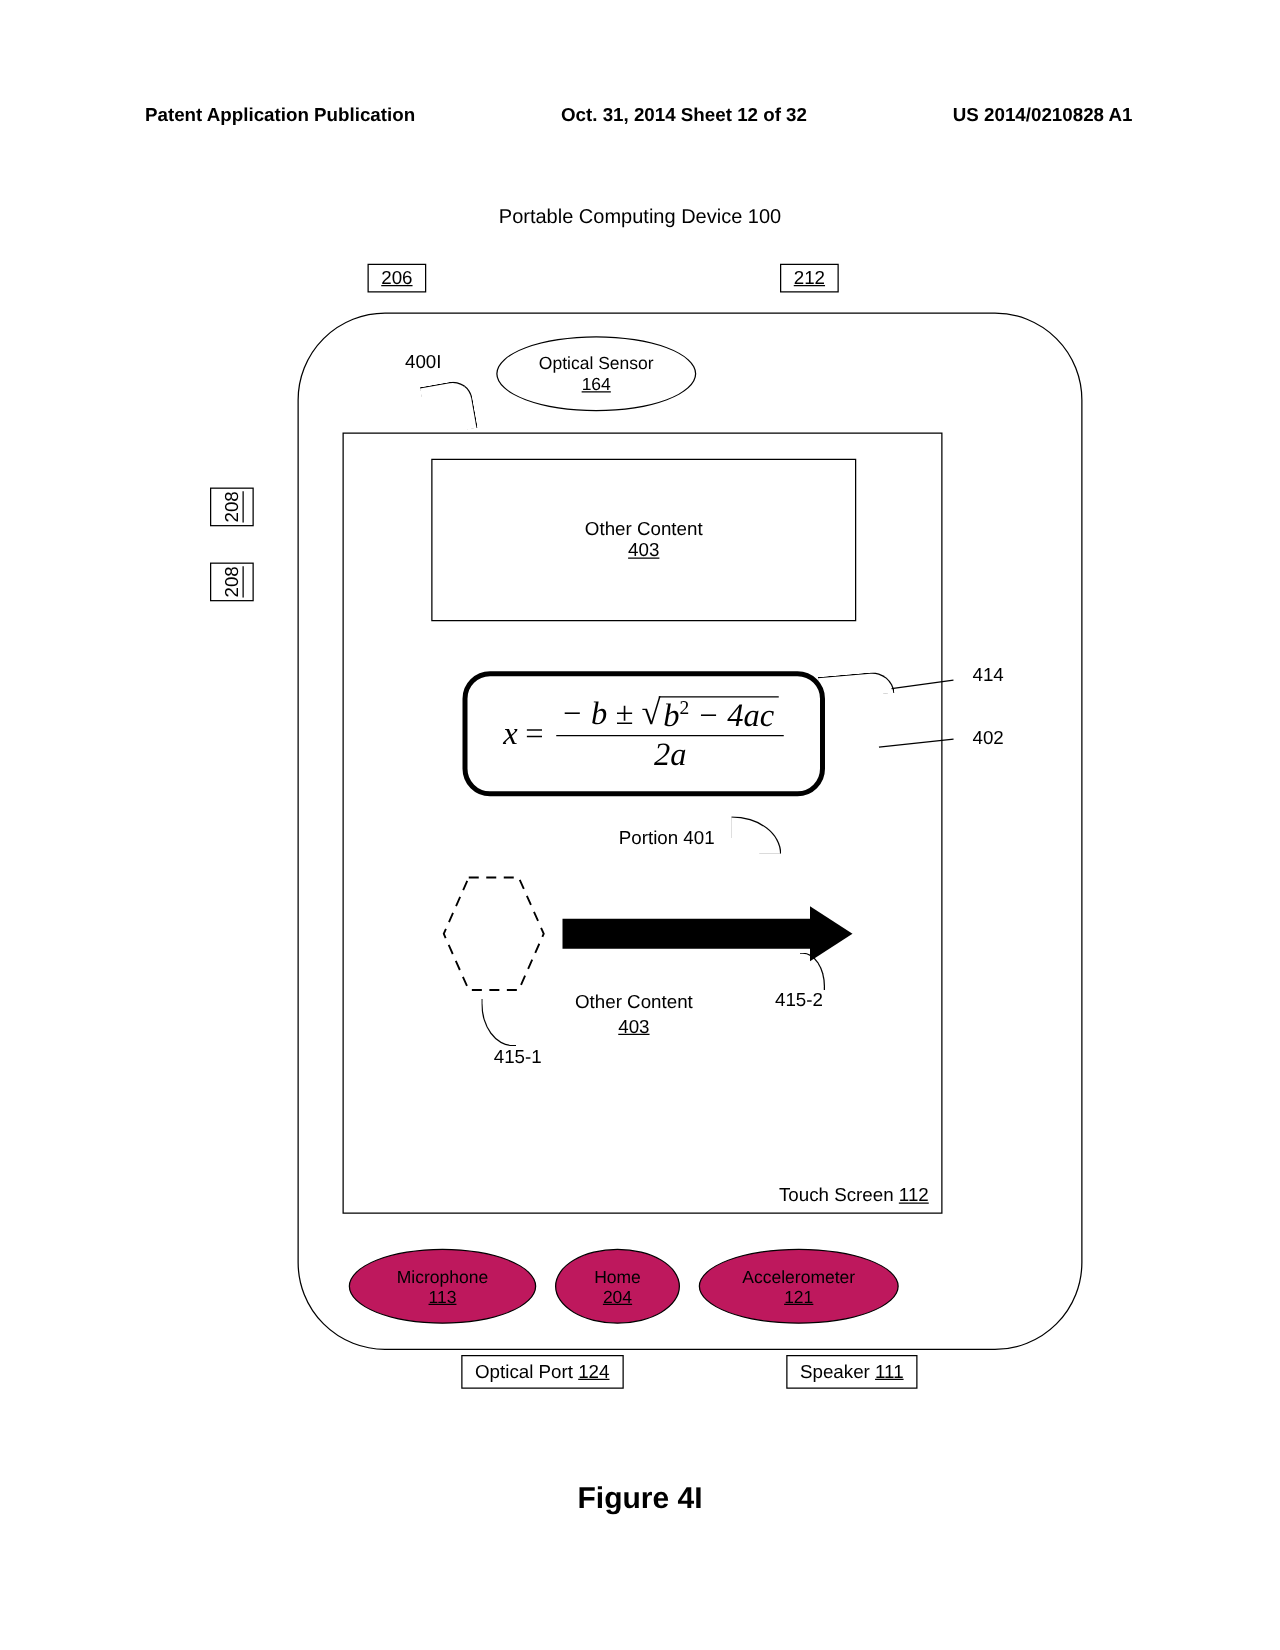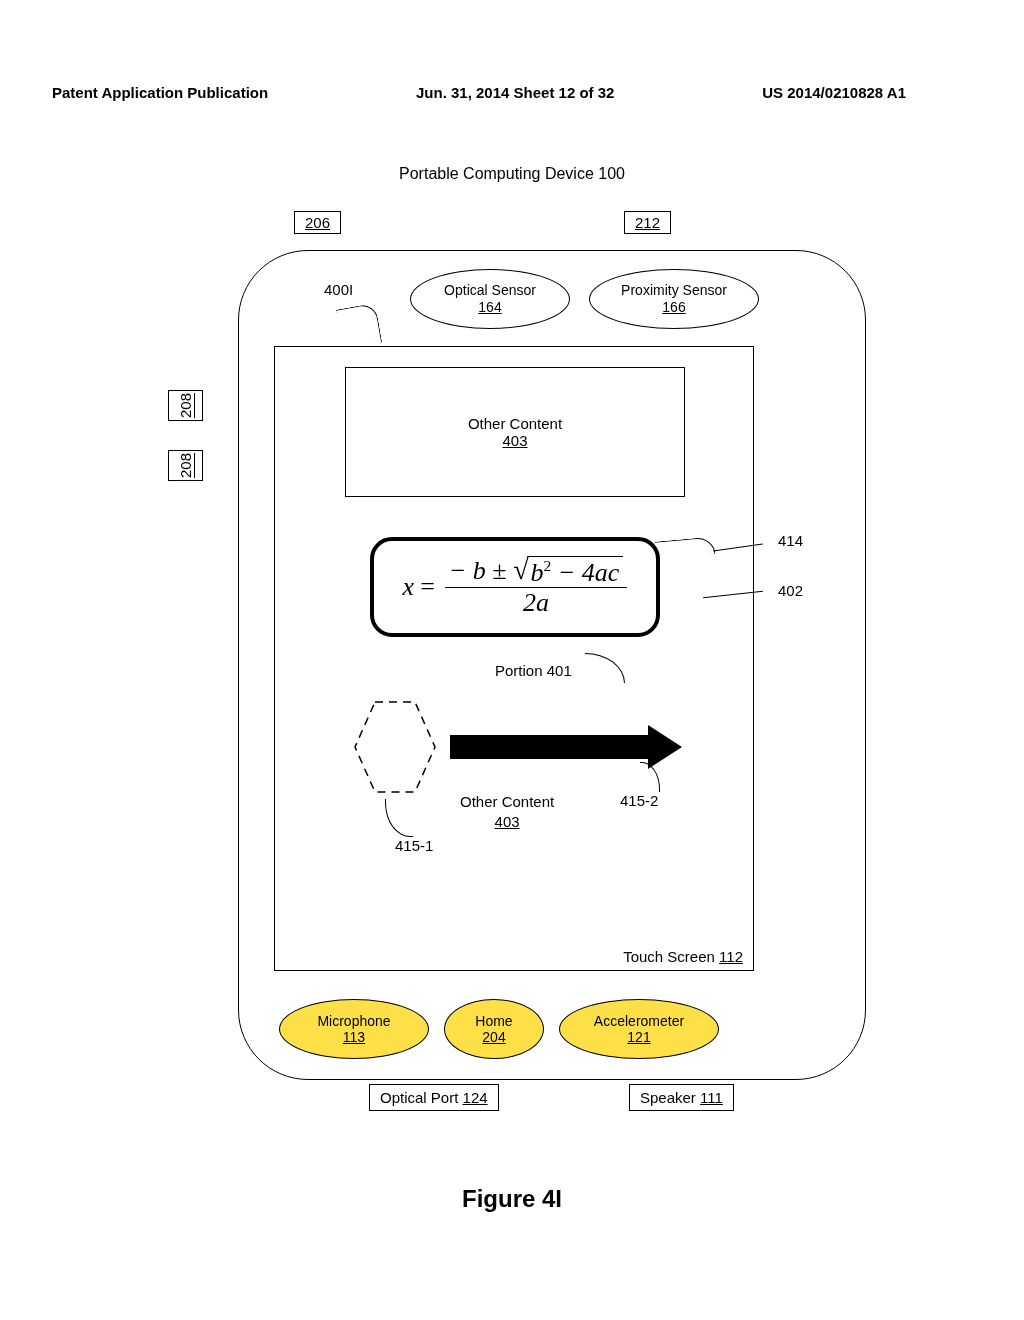--- a/index.html
+++ b/index.html
@@ -9,21 +9,21 @@
     background: #fff;
     font-family: Arial, Helvetica, sans-serif;
     color: #000;
     position: relative;
   }
   .page-header {
     position: absolute;
     top: 84px;
     left: 0;
     width: 100%;
-    padding: 0 118px 0 52px;
+    padding: 0 118px 0 116px;
     display: flex;
     justify-content: space-between;
     font-size: 15px;
     font-weight: bold;
   }
   .device-title {
     position: absolute;
     top: 165px;
     left: 0;
     width: 100%;
@@ -48,21 +48,21 @@
     border-radius: 50%;
     display: flex;
     flex-direction: column;
     align-items: center;
     justify-content: center;
     font-size: 14px;
     line-height: 1.2;
     background: #fff;
   }
   .sensor .num { text-decoration: underline; }
-  .optical { left: 171px; top: 18px; }
+  .optical { left: 158px; top: 18px; }
   .proximity { left: 350px; top: 18px; width: 170px; }
 
   .ref-206, .ref-212 {
     position: absolute;
     top: -40px;
     border: 1.5px solid #000;
     padding: 2px 10px;
     font-size: 15px;
     text-decoration: underline;
     background: #fff;
@@ -304,21 +304,21 @@
     position: absolute;
     bottom: 20px;
     height: 60px;
     border: 1.5px solid #000;
     border-radius: 50%;
     display: flex;
     flex-direction: column;
     align-items: center;
     justify-content: center;
     font-size: 14px;
-    background: #fde047;
+    background: #be185d;
   }
   .bot-ellipse .num { text-decoration: underline; }
   .mic { left: 40px; width: 150px; }
   .home { left: 205px; width: 100px; }
   .accel { left: 320px; width: 160px; }
 
   
   .ext-box, .spk-box {
     position: absolute;
     border: 1.5px solid #000;
@@ -353,44 +353,40 @@
     text-align: center;
     font-size: 24px;
     font-weight: bold;
   }
 </style>
 </head>
 <body>
 
 <div class="page-header">
   <span>Patent Application Publication</span>
-  <span>Jun. 31, 2014  Sheet 12 of 32</span>
+  <span>Oct. 31, 2014  Sheet 12 of 32</span>
   <span>US 2014/0210828 A1</span>
 </div>
 
 <div class="device-title">Portable Computing Device 100</div>
 
 <div class="ref-208a">208</div>
 <div class="ref-208b">208</div>
 
 <div class="device">
 
   <div class="ref-206">206</div>
   <div class="ref-212">212</div>
 
   <div class="label-400I">400I</div>
   <div class="curve-400I"></div>
 
   <div class="sensor optical">
     <span>Optical Sensor</span>
     <span class="num">164</span>
-  </div>
-  <div class="sensor proximity">
-    <span>Proximity Sensor</span>
-    <span class="num">166</span>
   </div>
 
   <div class="screen">
     <div class="screen-inner">
 
       <div class="other-box">
         <span>Other Content</span>
         <span class="num">403</span>
       </div>
 

